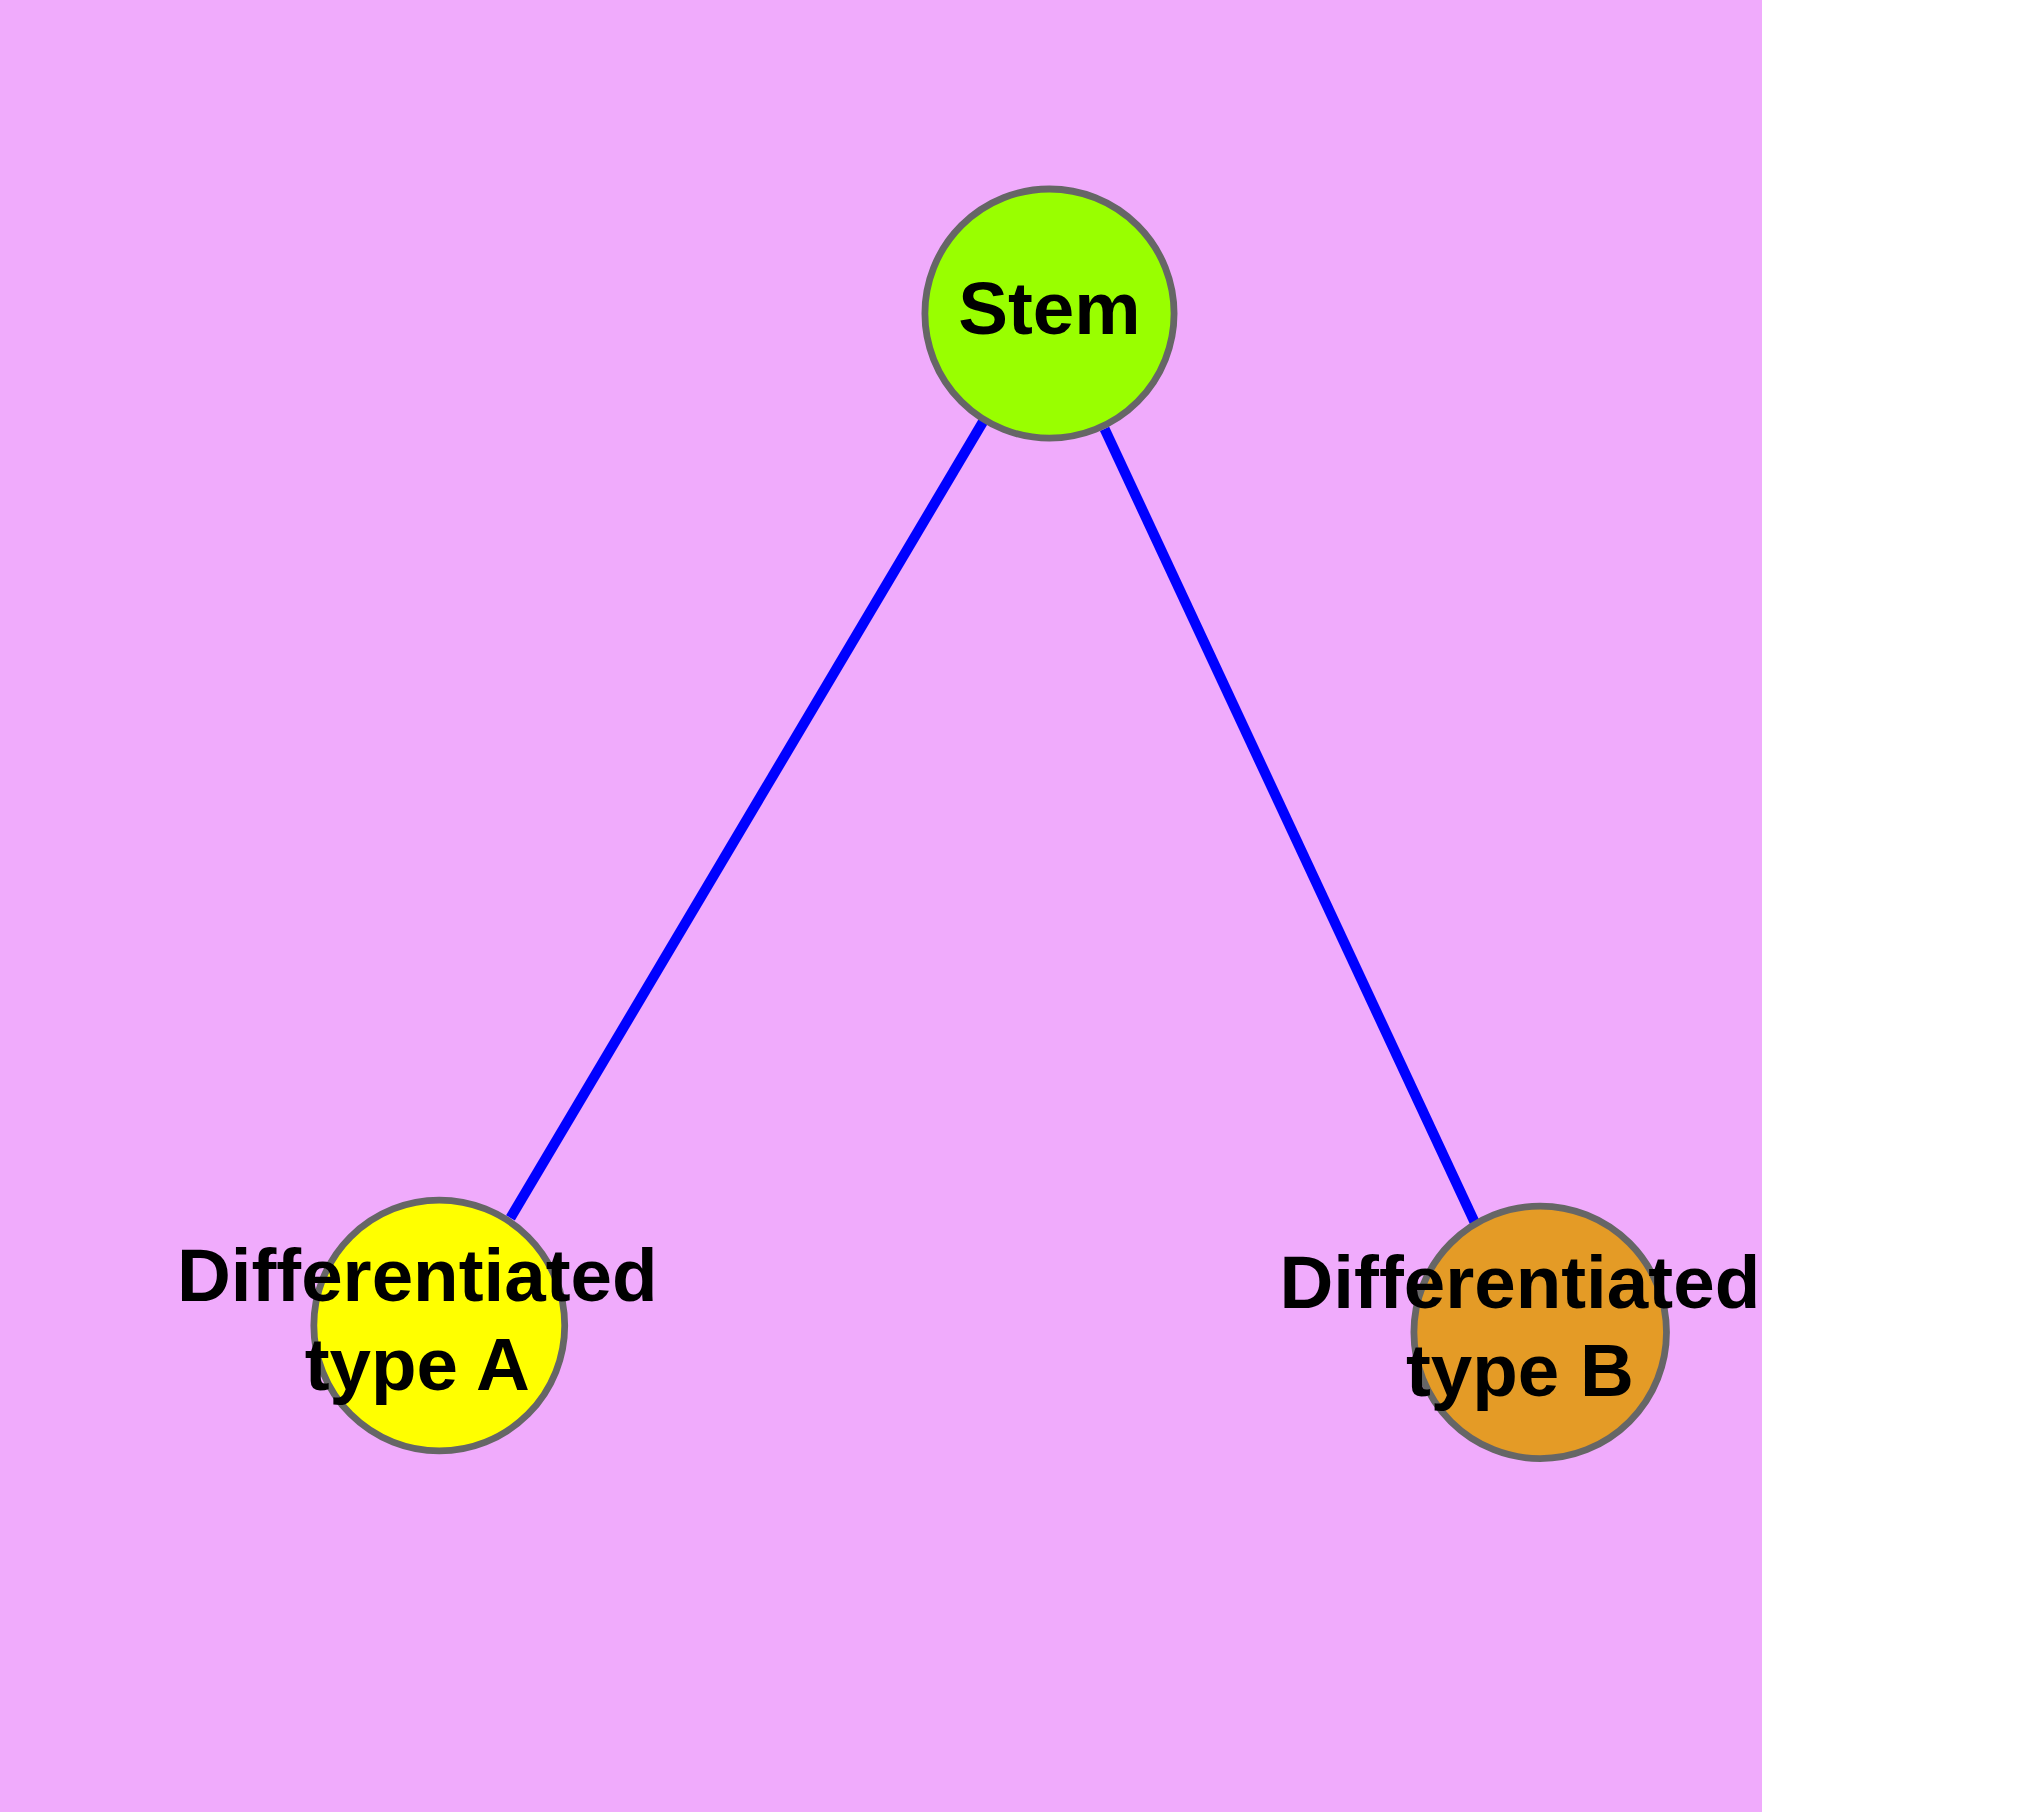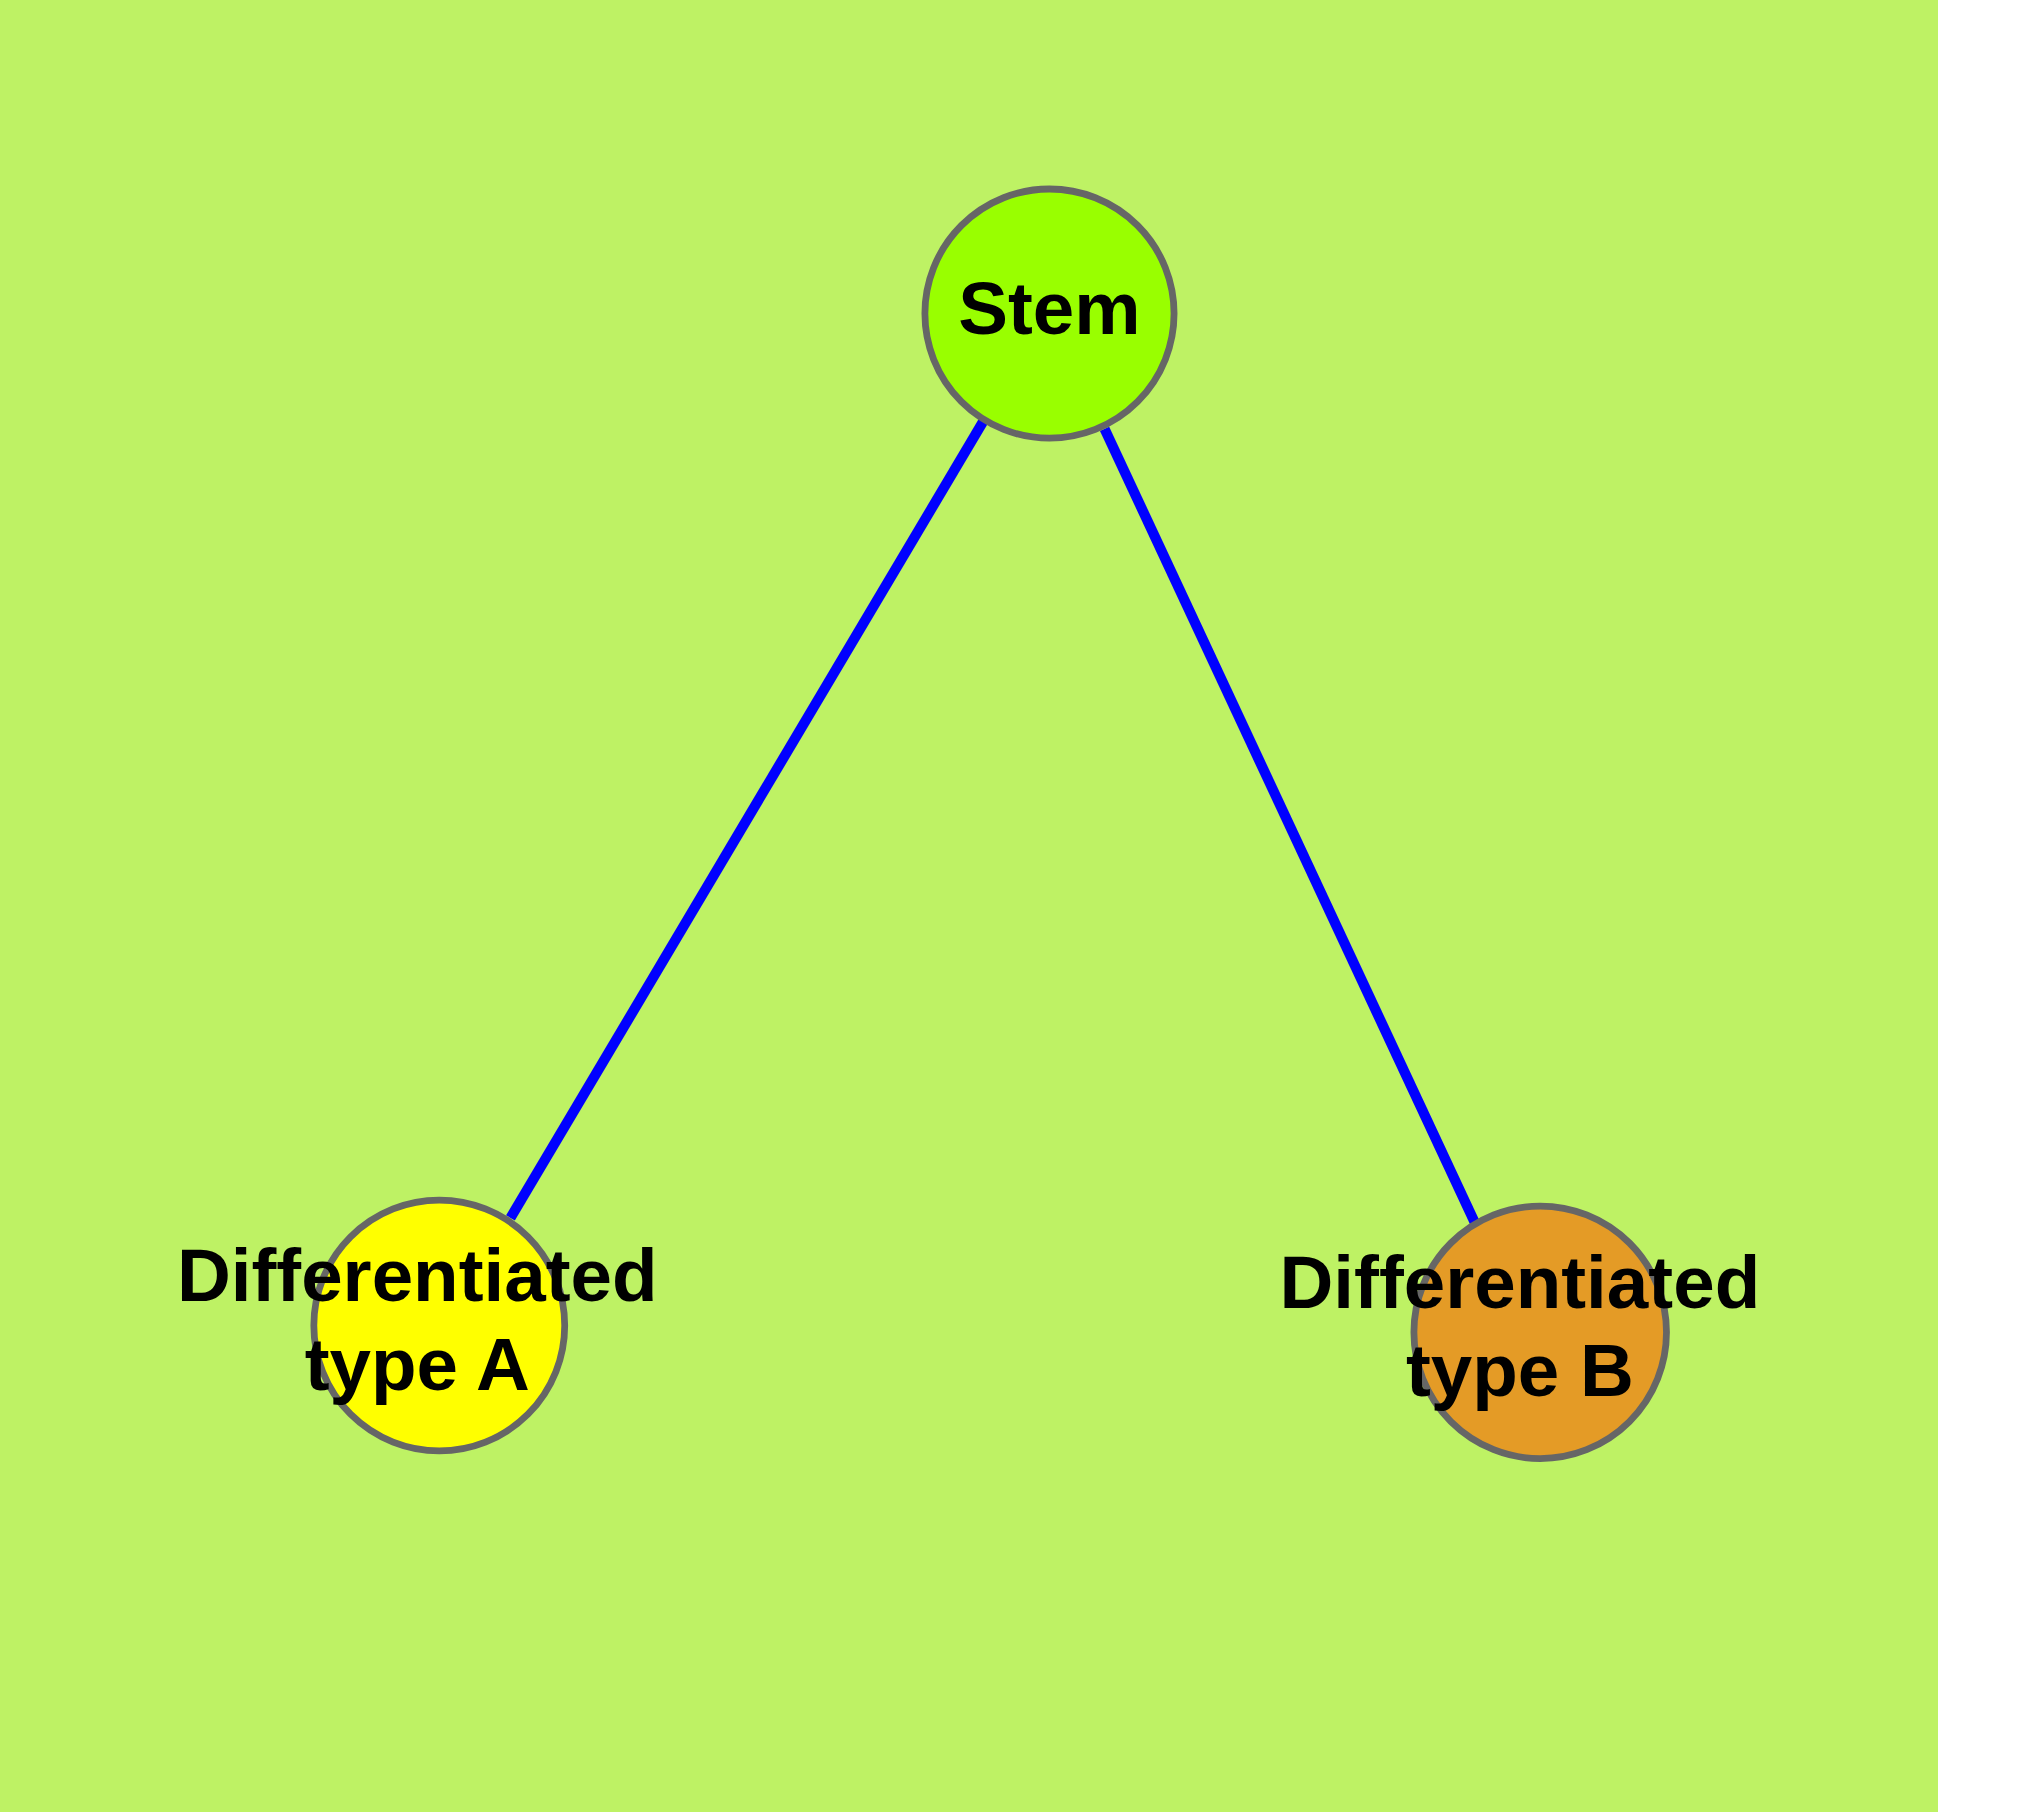--- a/index.html
+++ b/index.html
@@ -44,21 +44,21 @@
     text-anchor: middle;
     paint-order: normal;
   }
   .node-label tspan {
     font-family: "Liberation Sans", sans-serif;
   }
 </style>
 </head>
 <body>
 
-<div id="canvas" style="background: #bef264; width: 1938px; height: 1812px;">
+<div id="canvas" style="background: #f0abfc; width: 1762px; height: 1812px;">
   <svg id="graph-svg" viewBox="0 0 2384 2138" xmlns="http://www.w3.org/2000/svg">
 
     <g>
       <line class="edge-line" x1="1160" y1="497" x2="602" y2="1437" stroke="#0000ff" stroke-width="12"></line>
       <line class="edge-line" x1="1303" y1="506" x2="1740" y2="1443" stroke="#0000ff" stroke-width="12"></line>
     </g>
 
     <g>
 
       <g>

